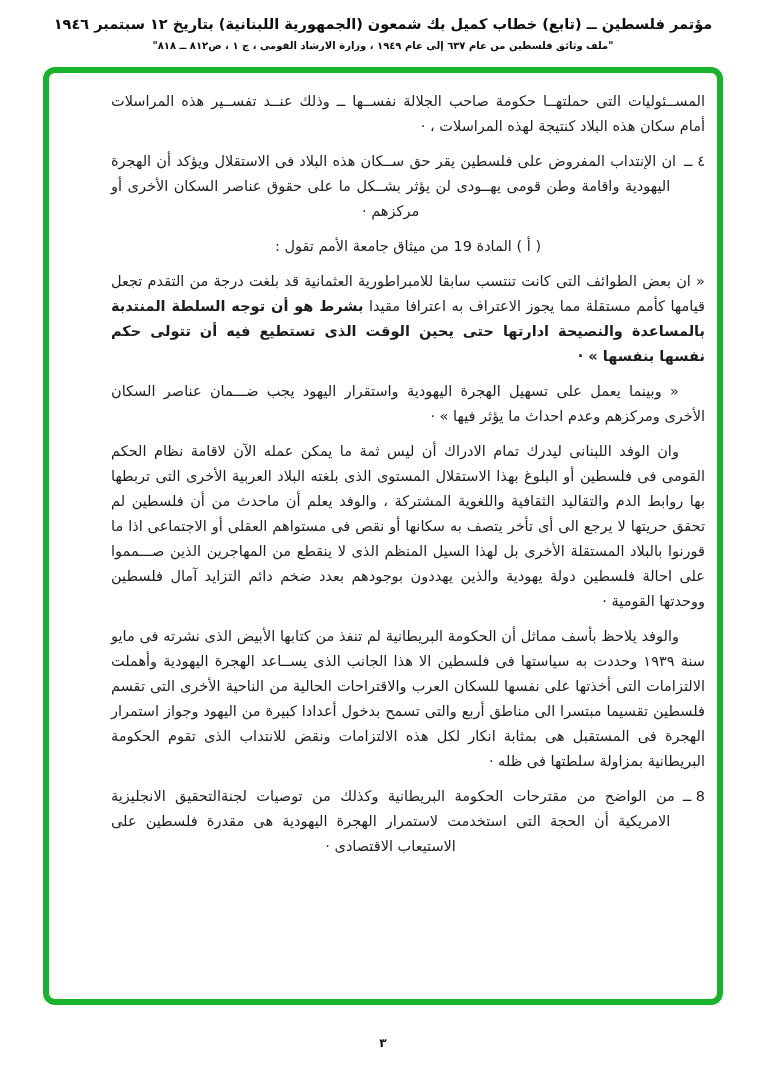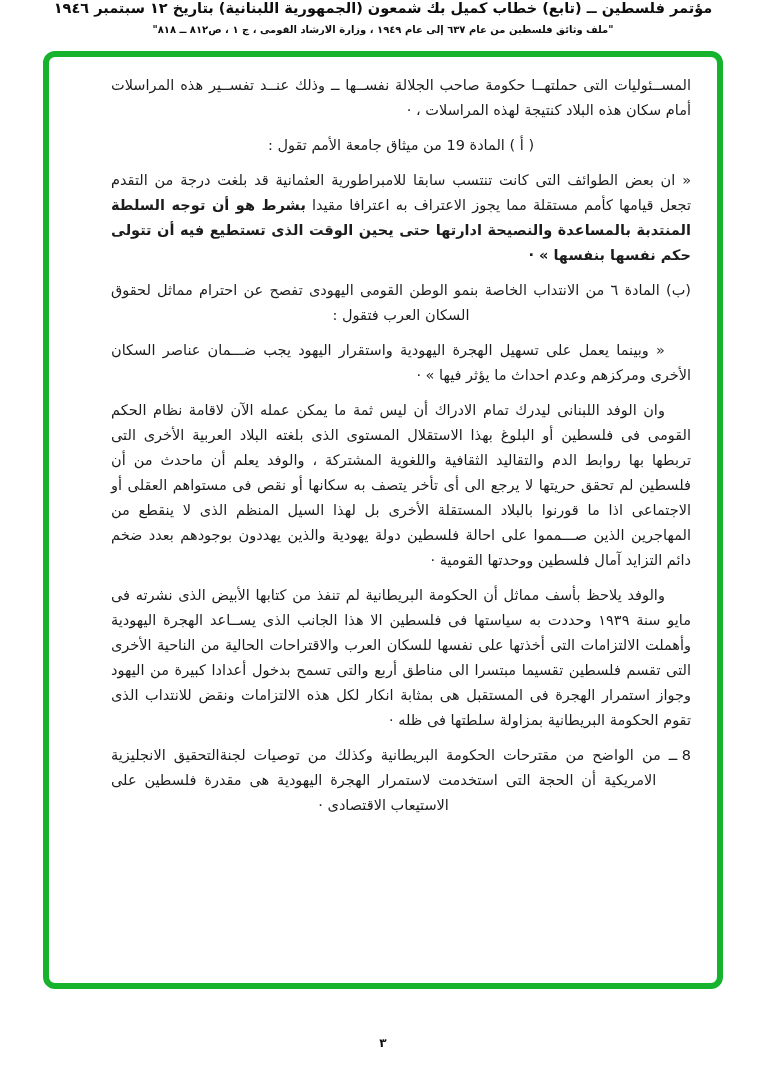--- a/index.html
+++ b/index.html
@@ -11,41 +11,42 @@
     width: 766px;
     height: 1084px;
     position: relative;
     direction: rtl;
     font-family: "DejaVu Sans", sans-serif;
     color: #1c1c1c;
     overflow: hidden;
   }
   .doc-header {
     text-align: center;
+    padding-top: 16px;
   }
   .doc-title {
     font-size: 14.5px;
     font-weight: bold;
     color: #0d0d0d;
     letter-spacing: 0;
   }
   .doc-source {
     font-size: 10px;
     font-weight: bold;
     color: #0d0d0d;
     margin-top: 8px;
   }
   .doc-frame {
     box-sizing: border-box;
     width: 680px;
     height: 938px;
     margin: 16px auto 14px auto;
     border: 6px solid #17b32c;
     border-radius: 12px;
-    padding: 16px 26px 12px 62px;
+    padding: 16px 12px 12px 62px;
     overflow: hidden;
     background: #ffffff;
   }
   .doc-frame p {
     margin: 0 0 10px 0;
     font-size: 14.5px;
     line-height: 25px;
     text-align: justify;
     text-justify: inter-word;
   }
@@ -82,28 +83,30 @@
 
 <header class="doc-header">
   <div class="doc-title">مؤتمر فلسطين ــ (تابع) خطاب كميل بك شمعون (الجمهورية اللبنانية) بتاريخ ١٢ سبتمبر ١٩٤٦</div>
   <div class="doc-source">"ملف وثائق فلسطين من عام ٦٣٧ إلى عام ١٩٤٩ ، وزارة الارشاد القومى ، ج ١ ، ص٨١٢ ــ ٨١٨"</div>
 </header>
 
 <main class="doc-frame" style="border-color: rgb(23, 179, 44);">
 
   <p class="p-none">المســئوليات التى حملتهــا حكومة صاحب الجلالة نفســها ــ وذلك عنــد تفســير هذه المراسلات أمام سكان هذه البلاد كنتيجة لهذه المراسلات ، ·</p>
 
+  <p class="p-item p-last-center">
+    <span class="item-num">٤ ــ</span><span>ان الإنتداب المفروض على فلسطين يقر حق ســكان هذه البلاد فى الاستقلال ويؤكد أن الهجرة اليهودية واقامة وطن قومى يهــودى لن يؤثر بشــكل ما على حقوق عناصر السكان الأخرى أو مركزهم ·</span>
+  </p>
 
   <p class="p-clause-heading">( أ ) المادة 19 من ميثاق جامعة الأمم تقول :</p>
 
   <p>
     <span>« ان بعض الطوائف التى كانت تنتسب سابقا للامبراطورية العثمانية قد بلغت درجة من التقدم تجعل قيامها كأمم مستقلة مما يجوز الاعتراف به اعترافا مقيدا </span><span class="bold-run">بشرط هو أن توجه السلطة المنتدبة بالمساعدة والنصيحة ادارتها حتى يحين الوقت الذى تستطيع فيه أن تتولى حكم نفسها بنفسها » ·</span>
   </p>
 
-  <p class="p-last-center">(ب) المادة ٦ من الانتداب الخاصة بنمو الوطن القومى اليهودى تفصح عن احترام مماثل لحقوق السكان العرب فتقول :</p>
 
   <p class="p-indent">« وبينما يعمل على تسهيل الهجرة اليهودية واستقرار اليهود يجب ضـــمان عناصر السكان الأخرى ومركزهم وعدم احداث ما يؤثر فيها » ·</p>
 
   <p class="p-indent">وان الوفد اللبنانى ليدرك تمام الادراك أن ليس ثمة ما يمكن عمله الآن لاقامة نظام الحكم القومى فى فلسطين أو البلوغ بهذا الاستقلال المستوى الذى بلغته البلاد العربية الأخرى التى تربطها بها روابط الدم والتقاليد الثقافية واللغوية المشتركة ، والوفد يعلم أن ماحدث من أن فلسطين لم تحقق حريتها لا يرجع الى أى تأخر يتصف به سكانها أو نقص فى مستواهم العقلى أو الاجتماعى اذا ما قورنوا بالبلاد المستقلة الأخرى بل لهذا السيل المنظم الذى لا ينقطع من المهاجرين الذين صـــمموا على احالة فلسطين دولة يهودية والذين يهددون بوجودهم بعدد ضخم دائم التزايد آمال فلسطين ووحدتها القومية ·</p>
 
   <p class="p-indent">والوفد يلاحظ بأسف مماثل أن الحكومة البريطانية لم تنفذ من كتابها الأبيض الذى نشرته فى مايو سنة ١٩٣٩ وحددت به سياستها فى فلسطين الا هذا الجانب الذى يســاعد الهجرة اليهودية وأهملت الالتزامات التى أخذتها على نفسها للسكان العرب والاقتراحات الحالية من الناحية الأخرى التى تقسم فلسطين تقسيما مبتسرا الى مناطق أربع والتى تسمح بدخول أعدادا كبيرة من اليهود وجواز استمرار الهجرة فى المستقبل هى بمثابة انكار لكل هذه الالتزامات ونقض للانتداب الذى تقوم الحكومة البريطانية بمزاولة سلطتها فى ظله ·</p>
 
   <p class="p-item p-last-center">
     <span class="item-num">8 ــ</span><span>من الواضح من مقترحات الحكومة البريطانية وكذلك من توصيات لجنةالتحقيق الانجليزية الامريكية أن الحجة التى استخدمت لاستمرار الهجرة اليهودية هى مقدرة فلسطين على الاستيعاب الاقتصادى ·</span>
   </p>

